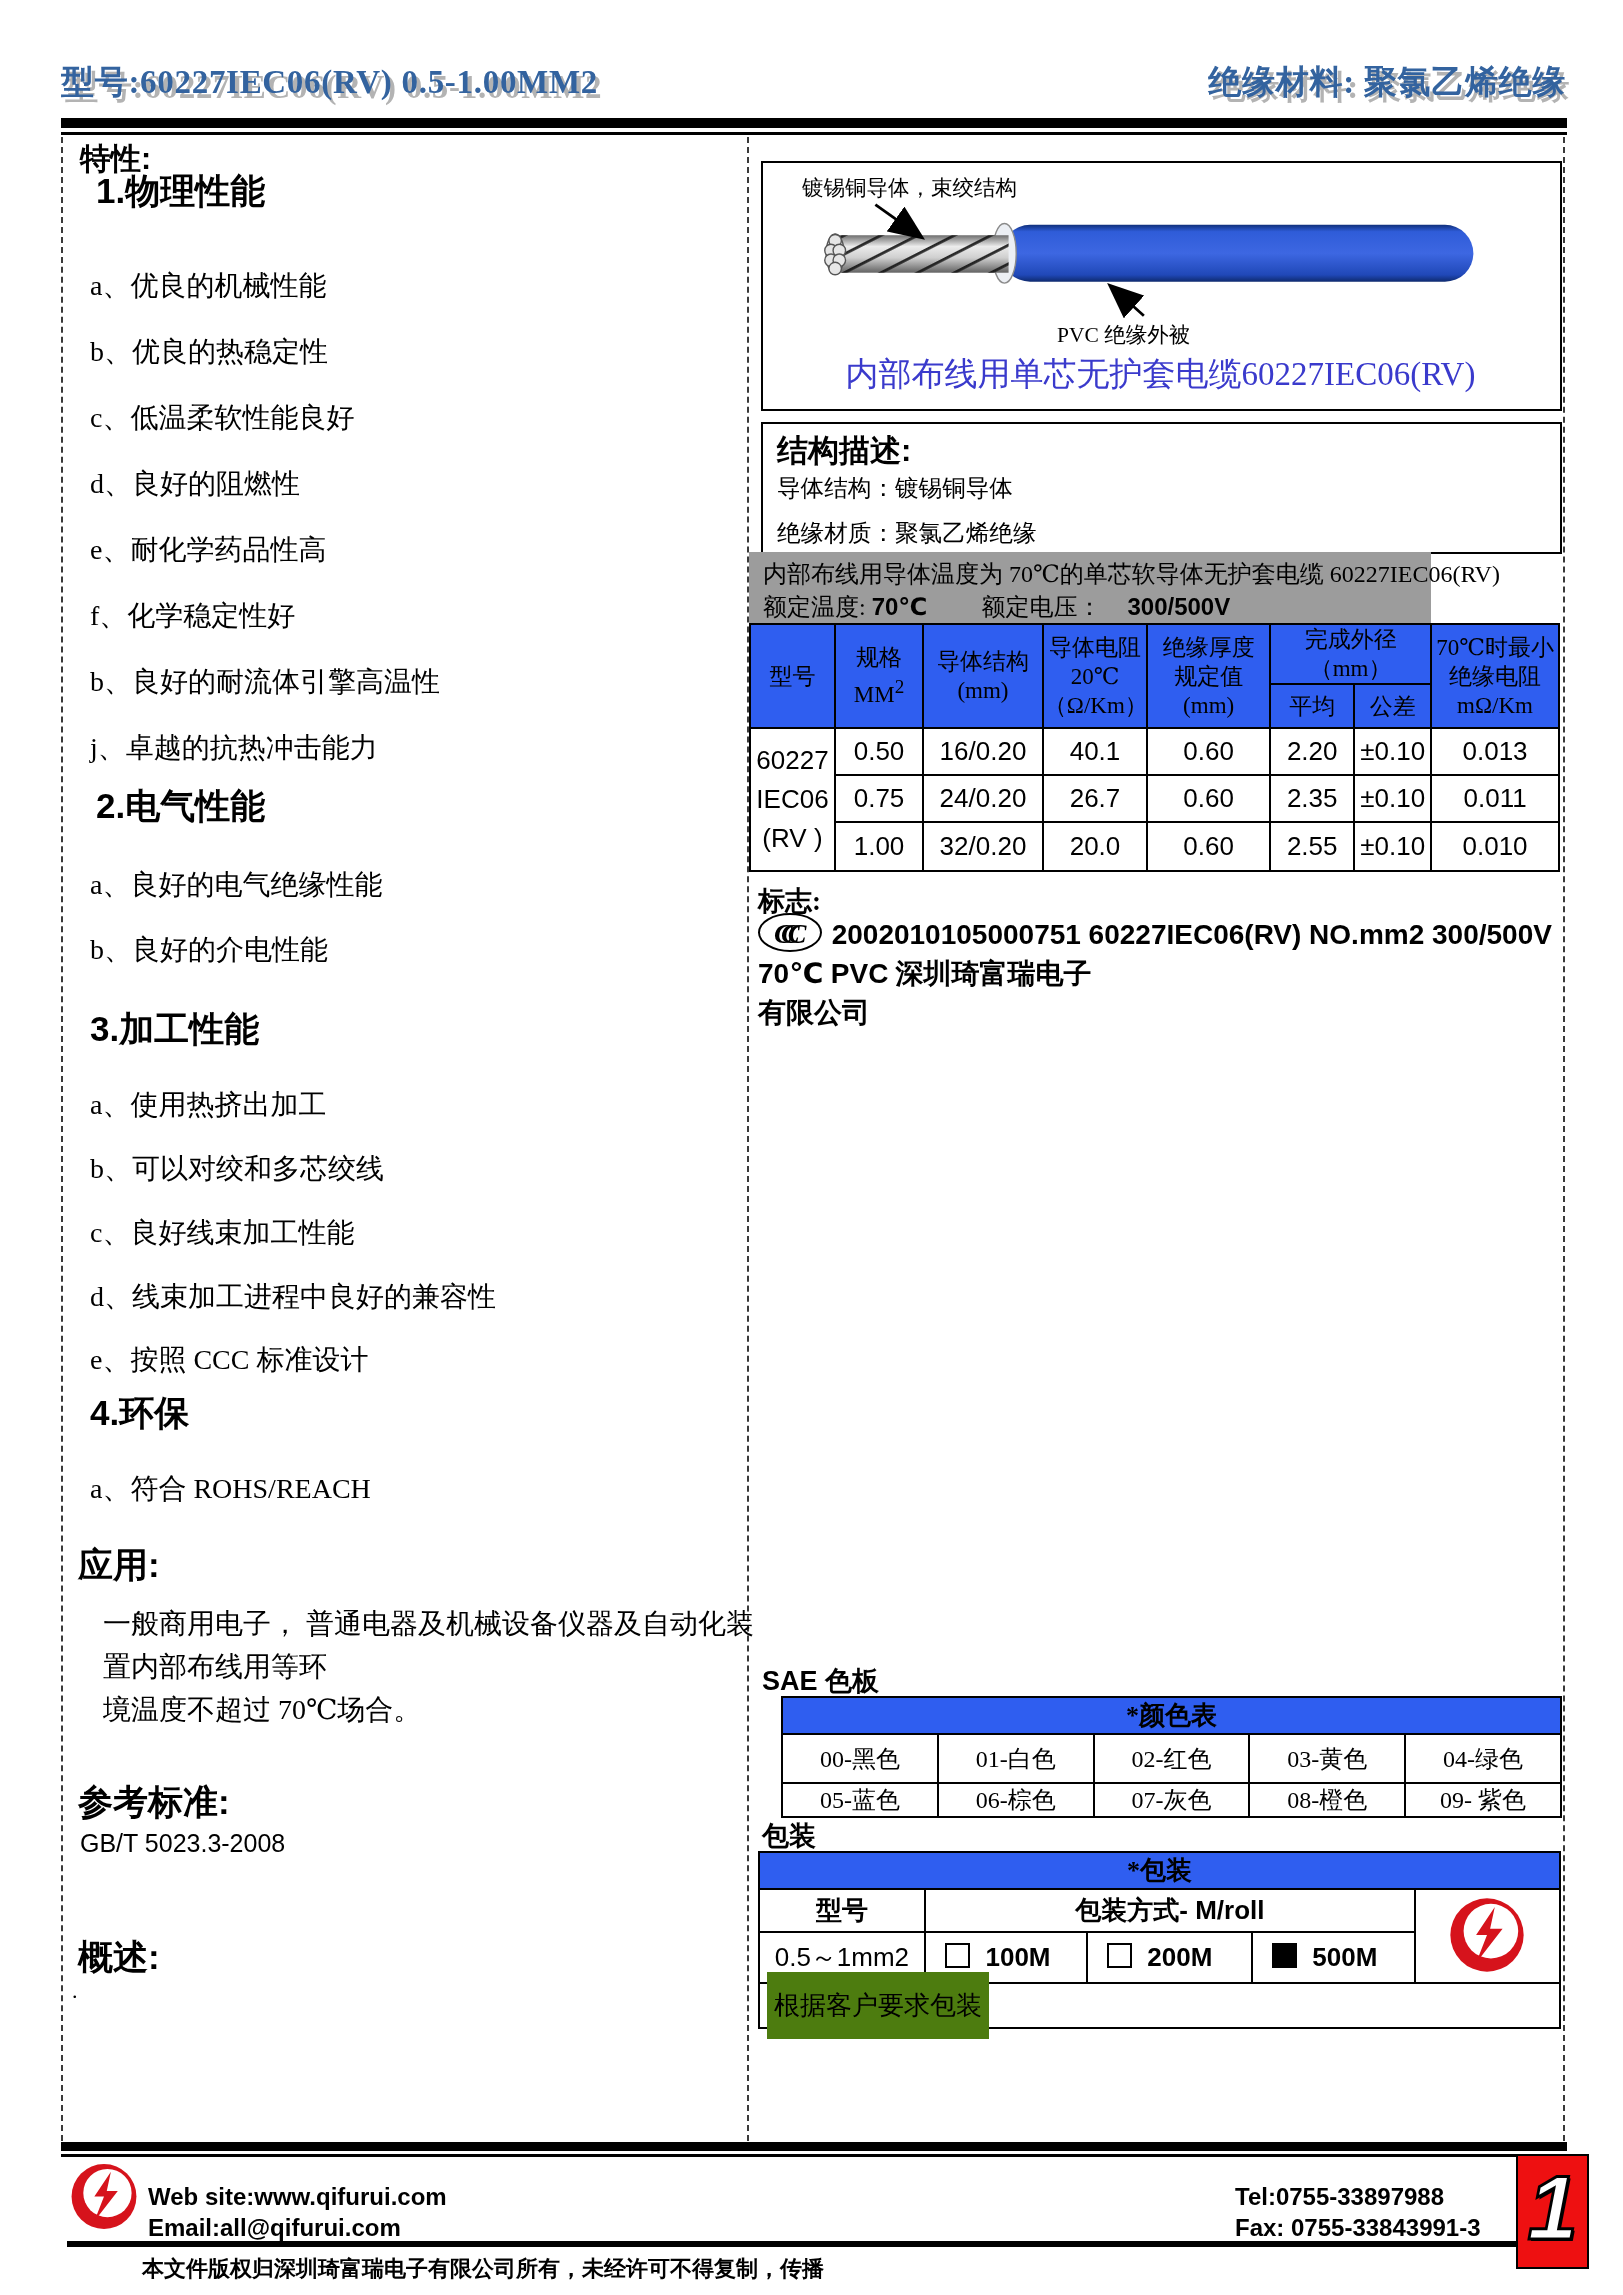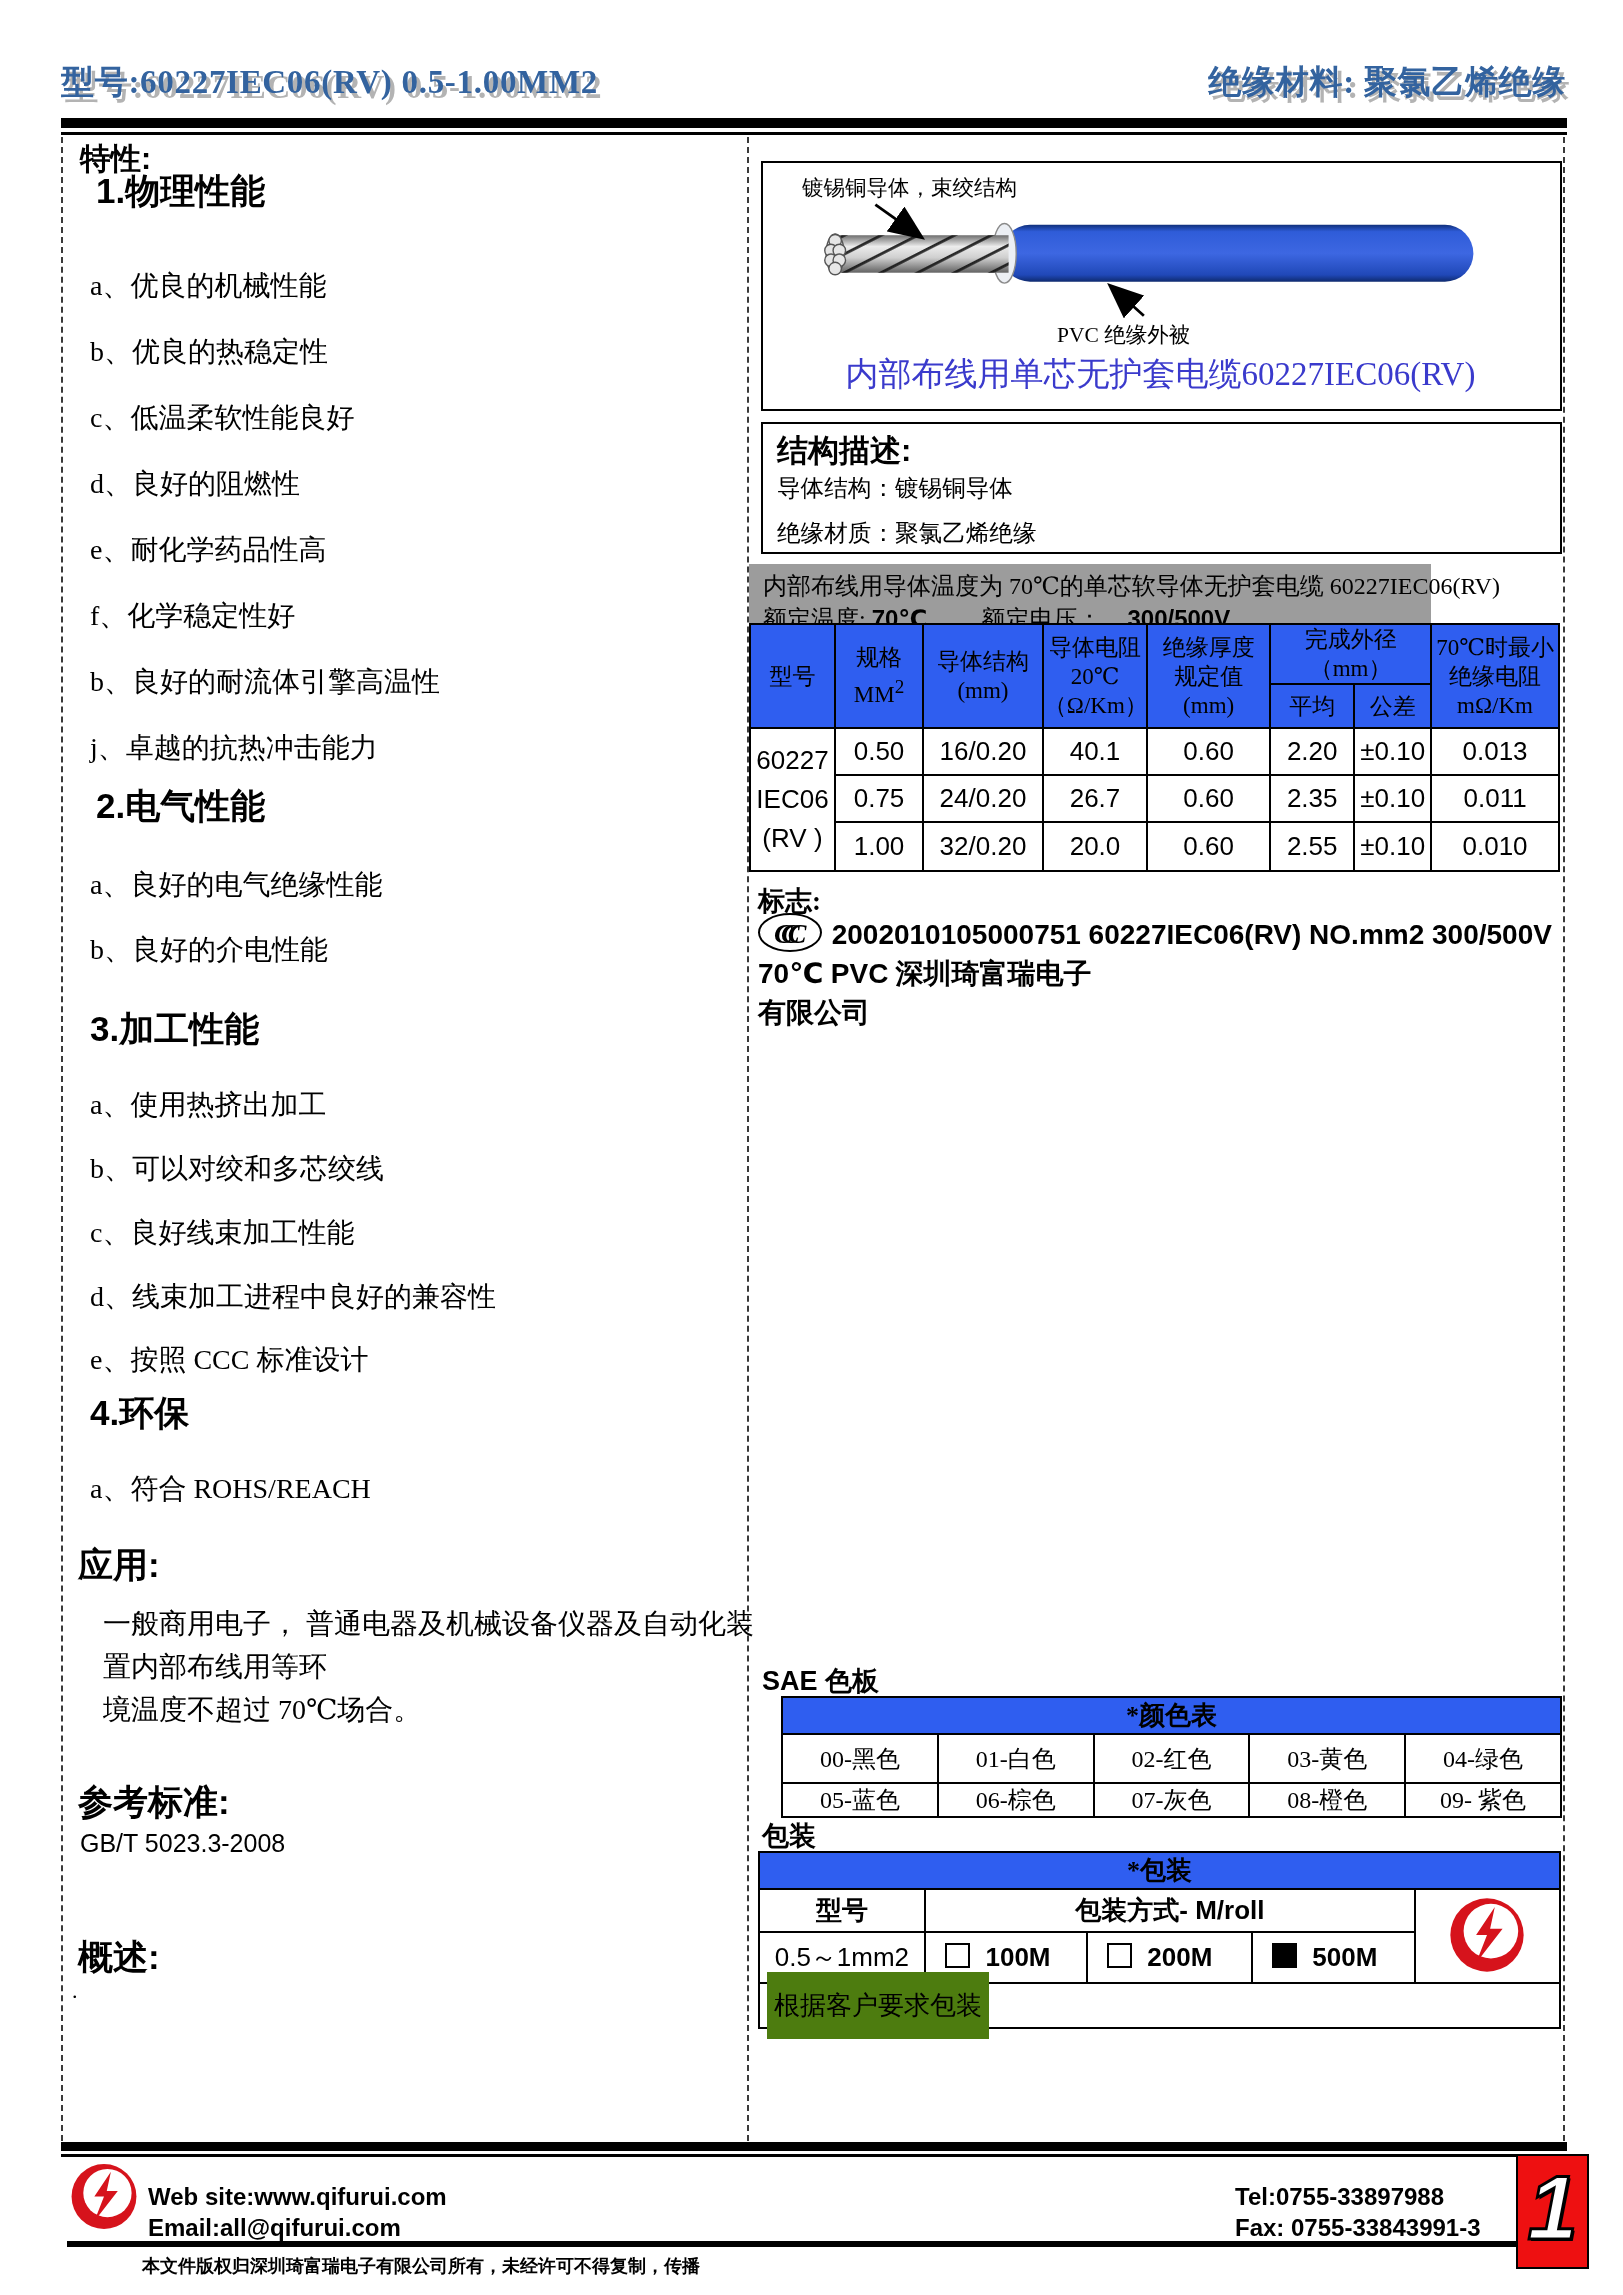--- a/index.html
+++ b/index.html
@@ -160,21 +160,21 @@
   <div class="abs cable-label" style="left:294px;top:157px;">PVC 绝缘外被</div>
   <div class="abs product-title" style="left:0;top:189px;width:795px;">内部布线用单芯无护套电缆60227IEC06(RV)</div>
 </div>
 
 <div class="abs box" style="left:761px;top:422px;width:797px;height:128px;">
   <div class="abs b" style="left:14px;top:5.6px;font-size:31px;font-family:'Liberation Sans','DejaVu Sans',sans-serif;">结构描述:</div>
   <div class="abs" style="left:14px;top:48px;font-size:23.6px;text-align:center;">导体结构：镀锡铜导体</div>
   <div class="abs" style="left:14px;top:93px;font-size:23.6px;">绝缘材质：聚氯乙烯绝缘</div>
 </div>
 
-<div class="abs gray-band" style="left:749px;top:552px;width:682px;height:71px;margin-top:12px;">
+<div class="abs gray-band" style="left:749px;top:552px;width:682px;height:71px;">
   <div class="abs gray-line" style="left:14px;top:5.6px;">内部布线用导体温度为 70℃的单芯软导体无护套电缆 60227IEC06(RV)</div>
   <div class="abs gray-line" style="left:14px;top:39px;">
     <span>额定温度:</span>
     <span class="fsans b">70℃</span>
     <span style="display:inline-block;width:42px;"></span>
     <span>额定电压：</span>
     <span style="display:inline-block;width:14px;"></span>
     <span class="fsans b">300/500V</span>
   </div>
 </div>
@@ -343,18 +343,18 @@
     <circle cx="55" cy="45" r="35" fill="#ffffff"></circle>
     <path d="M60 14 L36 50 L50 50 L36 86 L70 42 L54 42 Z" fill="#d6131c"></path>
   </svg>
 </div>
 <div class="abs foot-contact" style="left:148px;top:2183px;">Web site:www.qifurui.com</div>
 <div class="abs foot-contact" style="left:148px;top:2214px;">Email:all@qifurui.com</div>
 <div class="abs foot-contact" style="left:1235px;top:2183px;">Tel:0755-33897988</div>
 <div class="abs foot-contact" style="left:1235px;top:2214px;">Fax: 0755-33843991-3</div>
 
 <div class="abs rule" style="left:67px;top:2241px;width:1500px;height:5.6px;"></div>
-<div class="abs" style="left:142px;top:2254px;font-size:18px;font-weight:bold;">本文件版权归深圳琦富瑞电子有限公司所有，未经许可不得复制，传播</div>
+<div class="abs" style="left:142px;top:2254px;font-size:22px;font-weight:bold;">本文件版权归深圳琦富瑞电子有限公司所有，未经许可不得复制，传播</div>
 
 <div class="abs page-box" style="left:1516px;top:2154px;width:69px;height:111px;">
   <div class="page-num">1</div>
 </div>
 
 
 </body></html>

